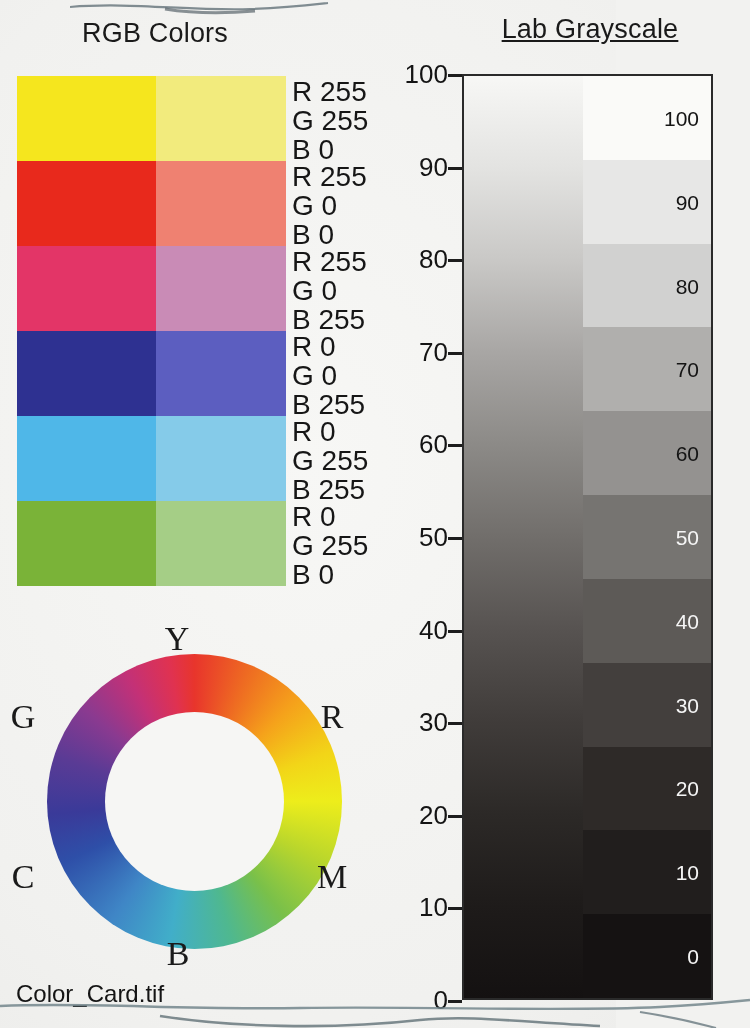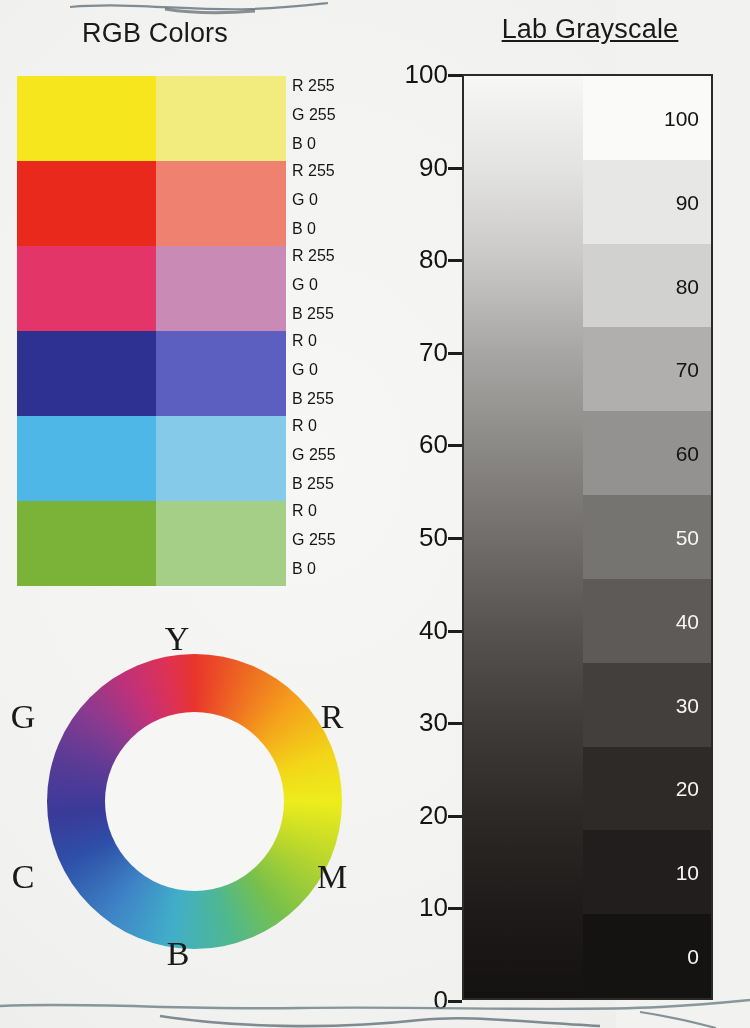--- a/index.html
+++ b/index.html
@@ -32,21 +32,21 @@
   #rgb-swatches{position:absolute;left:17px;top:76px;width:269px;}
   .swatch-row{
     position:relative;height:85px;width:269px;margin-bottom:0px;
     display:flex;
   }
   .swatch-half{width:139px;height:85px;}
   .swatch-half.right{width:130px;}
 
   .rgb-labels{
     position:absolute;left:292px;width:120px;
-    font-size:16px;color:#161616;line-height:1;
+    font-size:28px;color:#161616;line-height:1;
   }
   .rgb-line{height:29px;white-space:nowrap;}
 
   
   #wheel-wrap{position:absolute;left:22px;top:640px;width:300px;height:330px;}
   #wheel{
     position:absolute;left:25px;top:14px;
     width:295px;height:295px;border-radius:50%;
     background:conic-gradient(from 0deg,
       #e8352c 0deg,
@@ -205,20 +205,21 @@
     <div id="wheel"></div>
     <div id="wheel-hole"></div>
   </div>
   <div class="wheel-letter" id="wheel-letter-Y">Y</div>
   <div class="wheel-letter" id="wheel-letter-R">R</div>
   <div class="wheel-letter" id="wheel-letter-M">M</div>
   <div class="wheel-letter" id="wheel-letter-B">B</div>
   <div class="wheel-letter" id="wheel-letter-C">C</div>
   <div class="wheel-letter" id="wheel-letter-G">G</div>
 
+  <div id="filename">Color_Card.tif</div>
 
   <div class="col-title" id="lab-title">Lab Grayscale</div>
 
   <div id="lab-chart">
     <div id="lab-box">
       <div id="lab-gradient" style="background: linear-gradient(rgb(247, 247, 245), rgb(227, 227, 225), rgb(201, 200, 198), rgb(168, 166, 164), rgb(140, 138, 135), rgb(113, 110, 107), rgb(87, 83, 81), rgb(64, 60, 58), rgb(44, 41, 39), rgb(30, 27, 26), rgb(20, 17, 17));"></div>
       <div id="lab-steps">
           <div class="lab-step" style="height: 9.09091%; background: rgb(250, 250, 248);">
             <span class="lab-step-label" style="color: rgb(20, 20, 20); top: calc(50% - 10px);">100</span>
           </div>

